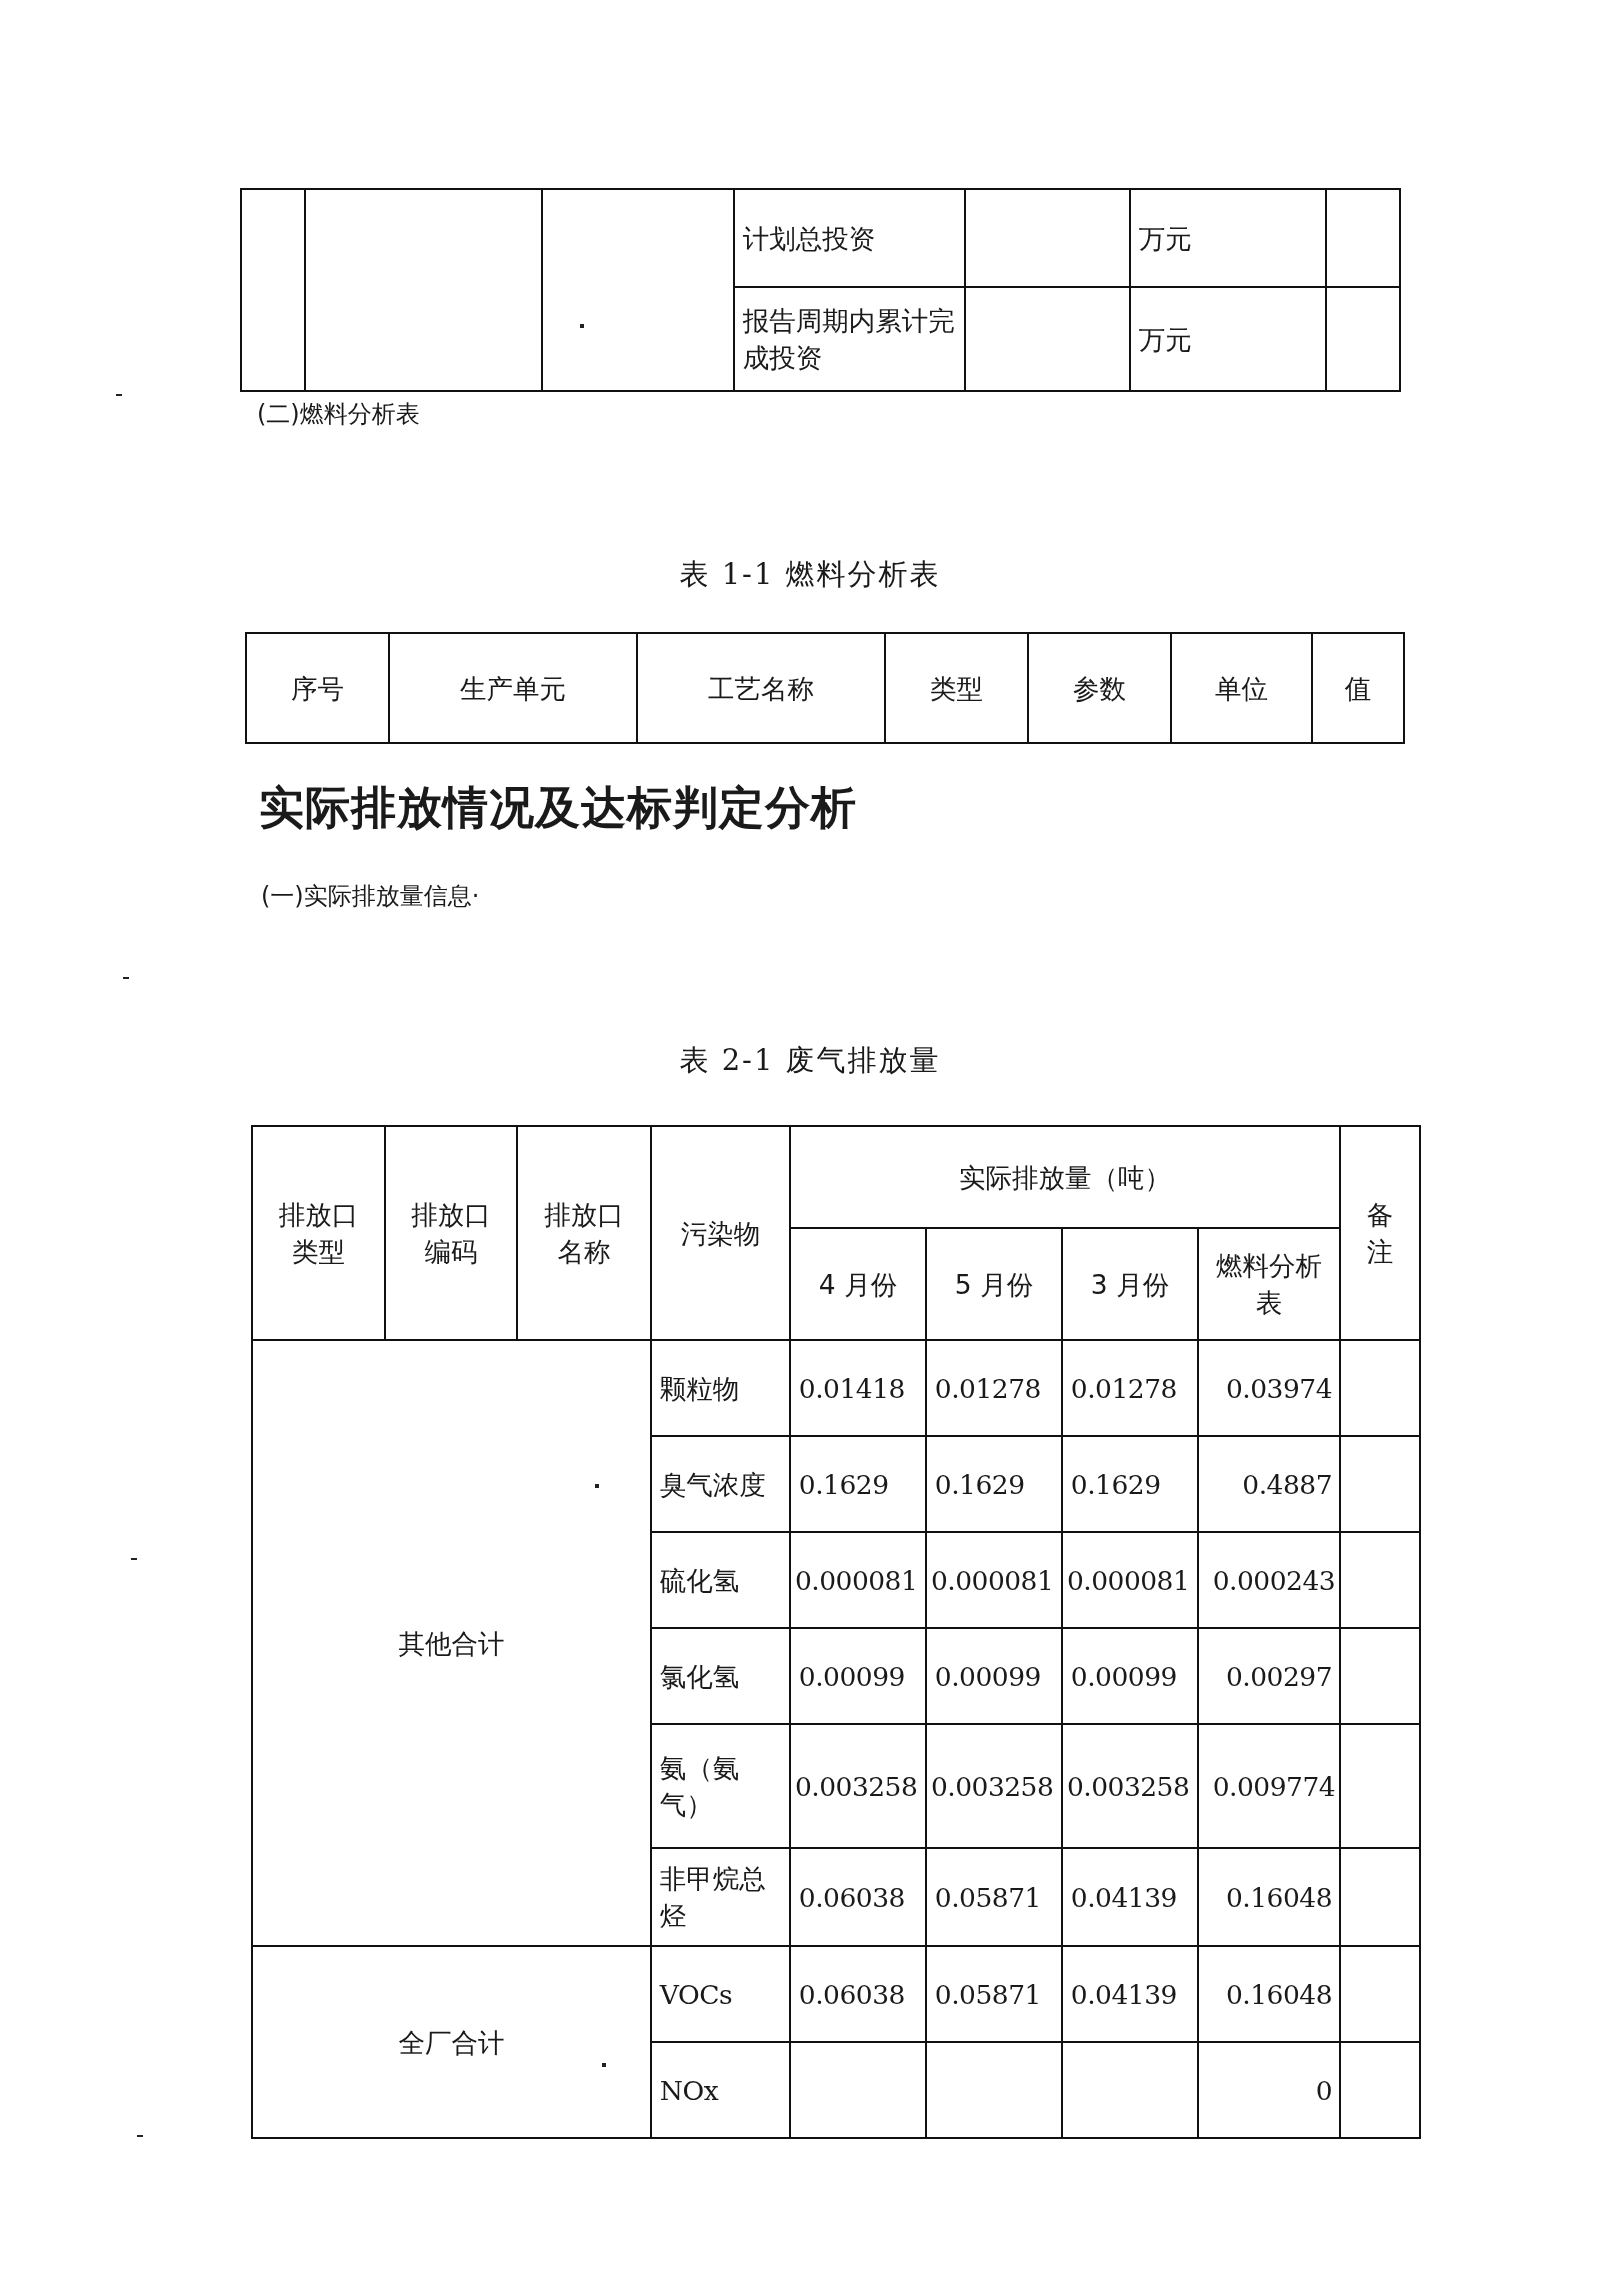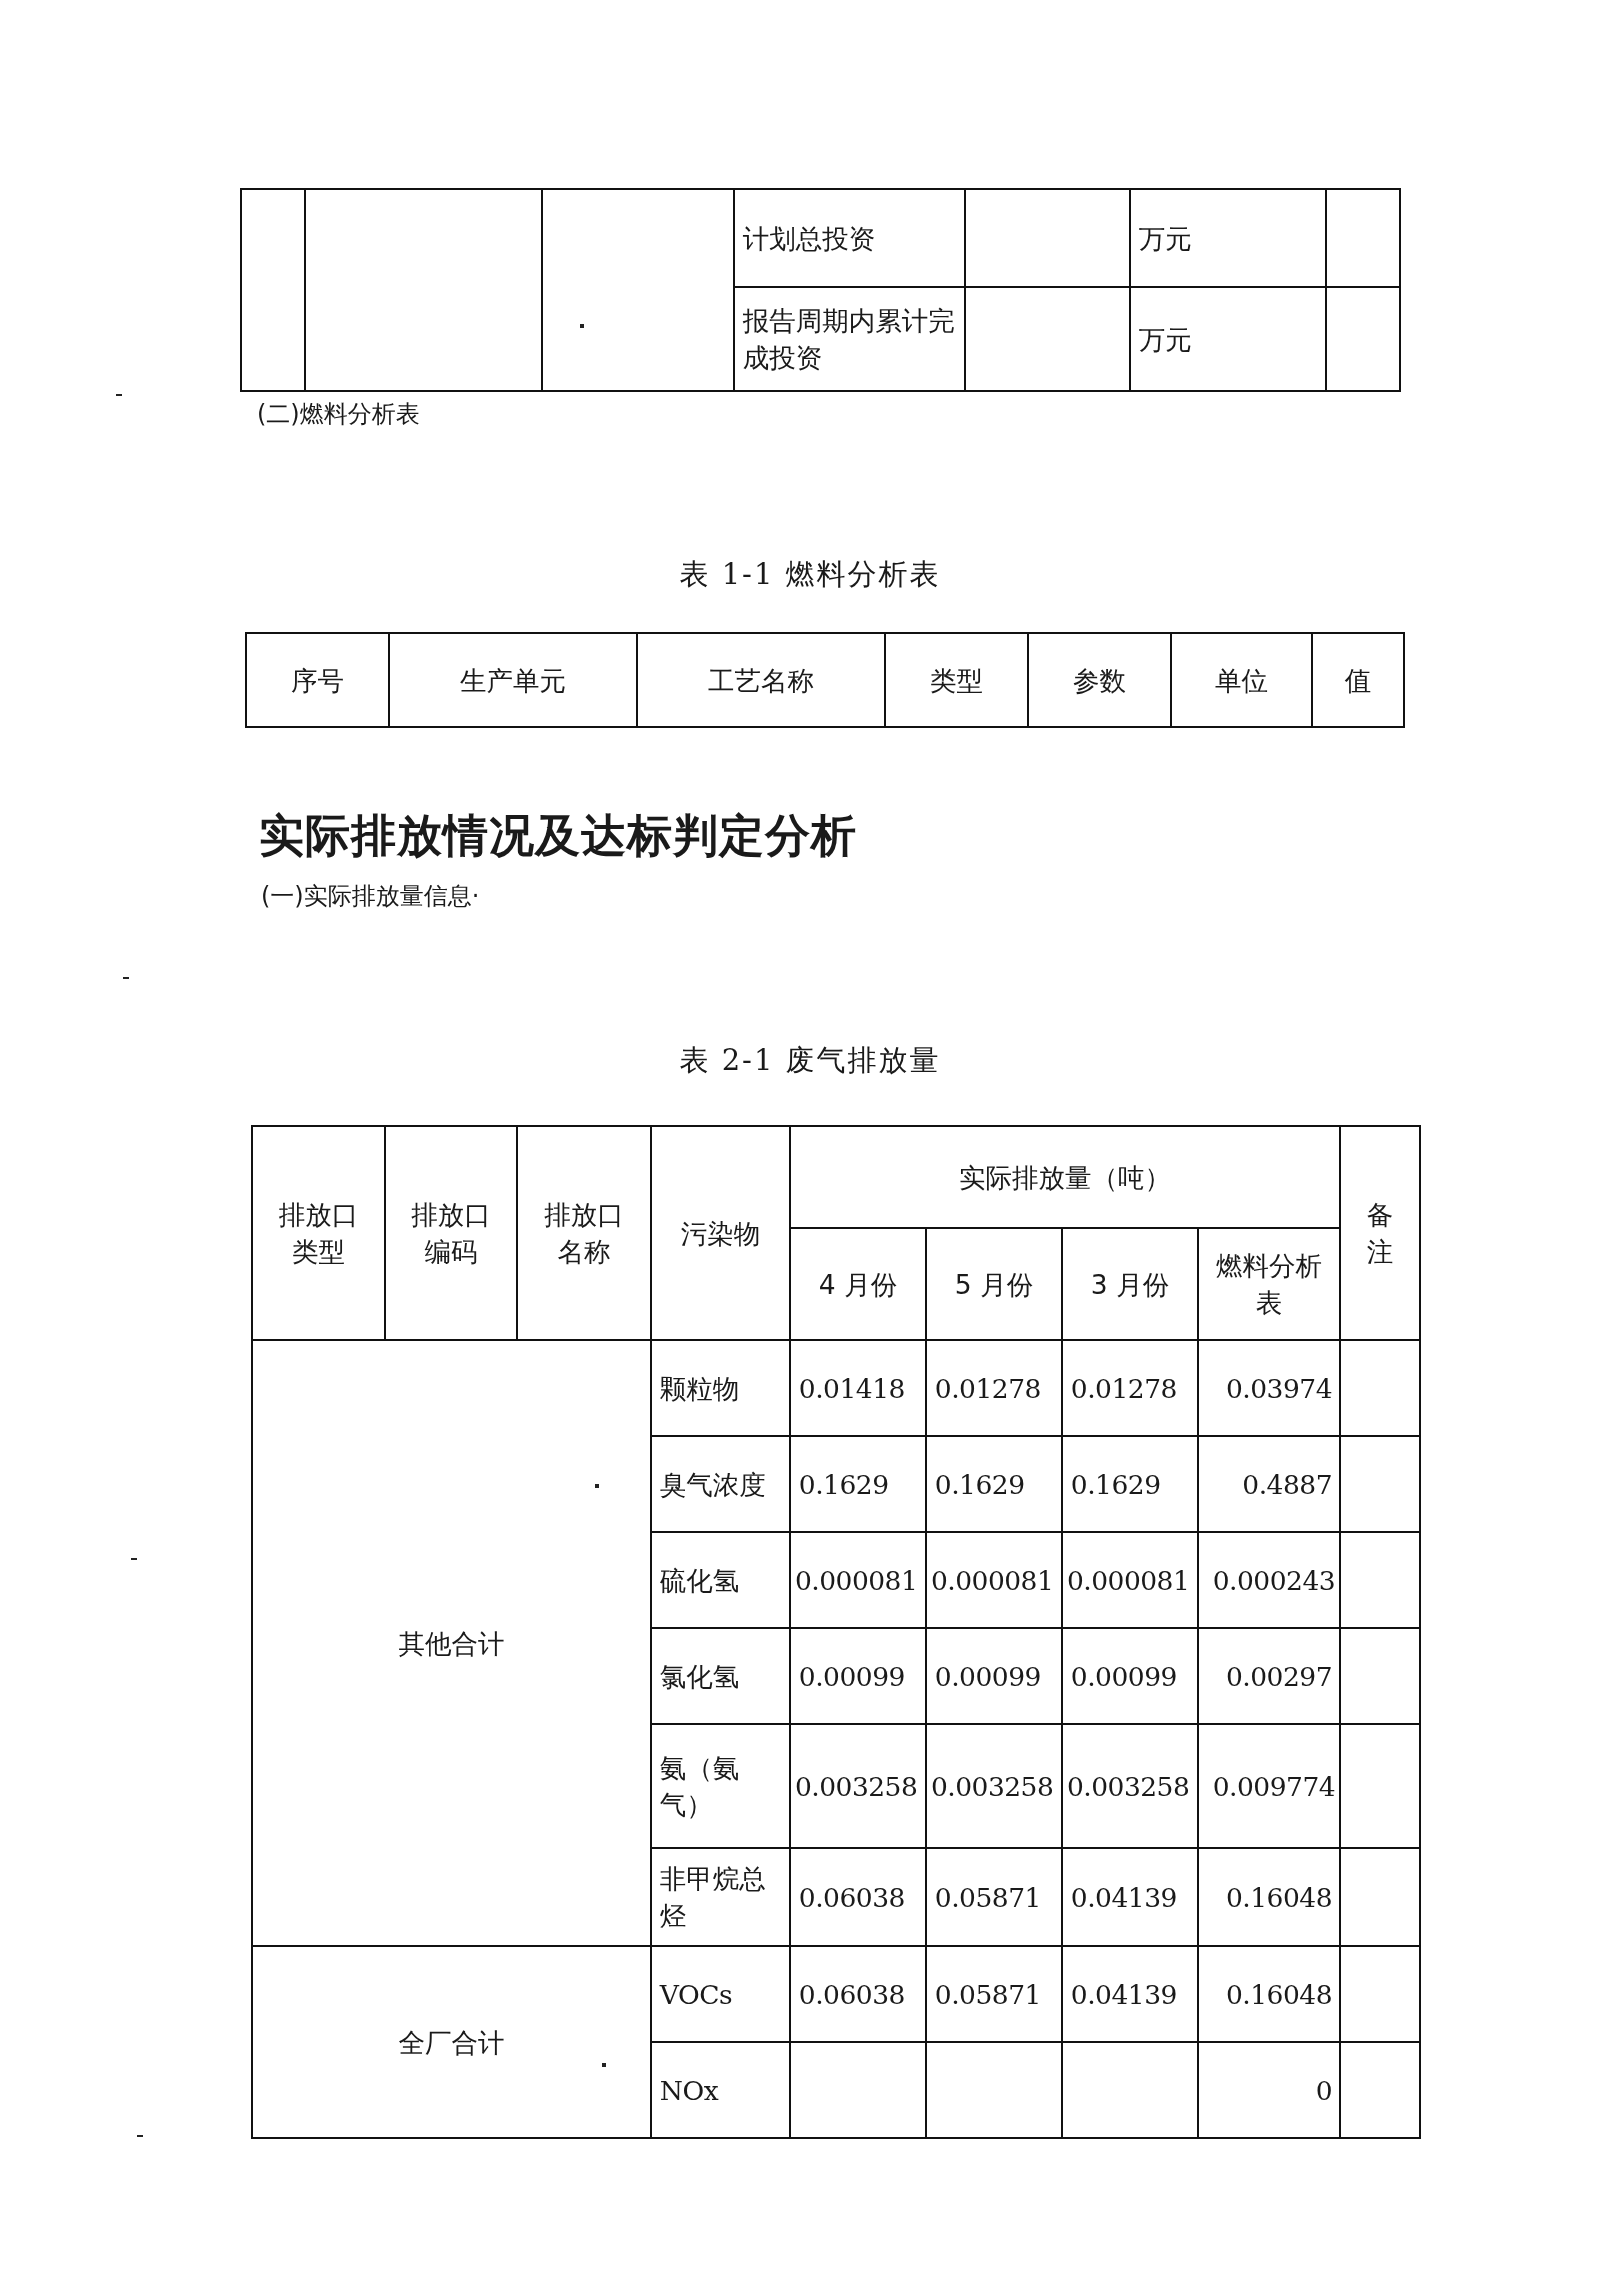--- a/index.html
+++ b/index.html
@@ -6,21 +6,21 @@
   body { width: 1620px; height: 2292px; position: relative; overflow: hidden;
          font-family: "DejaVu Sans", "Liberation Sans", sans-serif; color: #1a1a1a; }
   .abs { position: absolute; }
   table { border-collapse: collapse; table-layout: fixed; position: absolute; }
   td { border: 2.5px solid #111; padding: 0 7.8px; font-size: 26.5px; line-height: 37px; vertical-align: middle; }
   .c { text-align: center; }
   .r { text-align: right; padding-right: 7px; }
   .num { font-family: "DejaVu Serif", "Liberation Serif", serif; font-size: 26.5px; letter-spacing: -0.5px; border-radius: 30px; }
   .section-note { font-size: 24px; }
   .caption { font-family: "DejaVu Serif", "Liberation Serif", serif; font-size: 29px; letter-spacing: 2px; width: 1620px; text-align: center; }
-  .heading { font-size: 45px; font-weight: bold; letter-spacing: 1px; margin-top: 28px; }
+  .heading { font-size: 45px; font-weight: bold; letter-spacing: 1px; }
   .mark { position: absolute; background: #222; }
 </style>
 </head>
 <body>
 
 <table style="left:240px; top:188px; width:1160px;">
   <colgroup>
     <col style="width:64px">
       <col style="width:237px">
       <col style="width:192px">
@@ -56,21 +56,21 @@
   <colgroup>
     <col style="width:143px">
       <col style="width:248px">
       <col style="width:248px">
     <col style="width:143px">
       <col style="width:143px">
       <col style="width:141px">
       <col style="width:92px">
   </colgroup>
   <tbody>
-      <tr style="height:94px">
+      <tr style="height:110px">
     <td class="c">序号</td>
     <td class="c">生产单元</td>
     <td class="c">工艺名称</td>
     <td class="c">类型</td>
     <td class="c">参数</td>
     <td class="c">单位</td>
     <td class="c">值</td>
   </tr>
 </tbody>
   </table>

